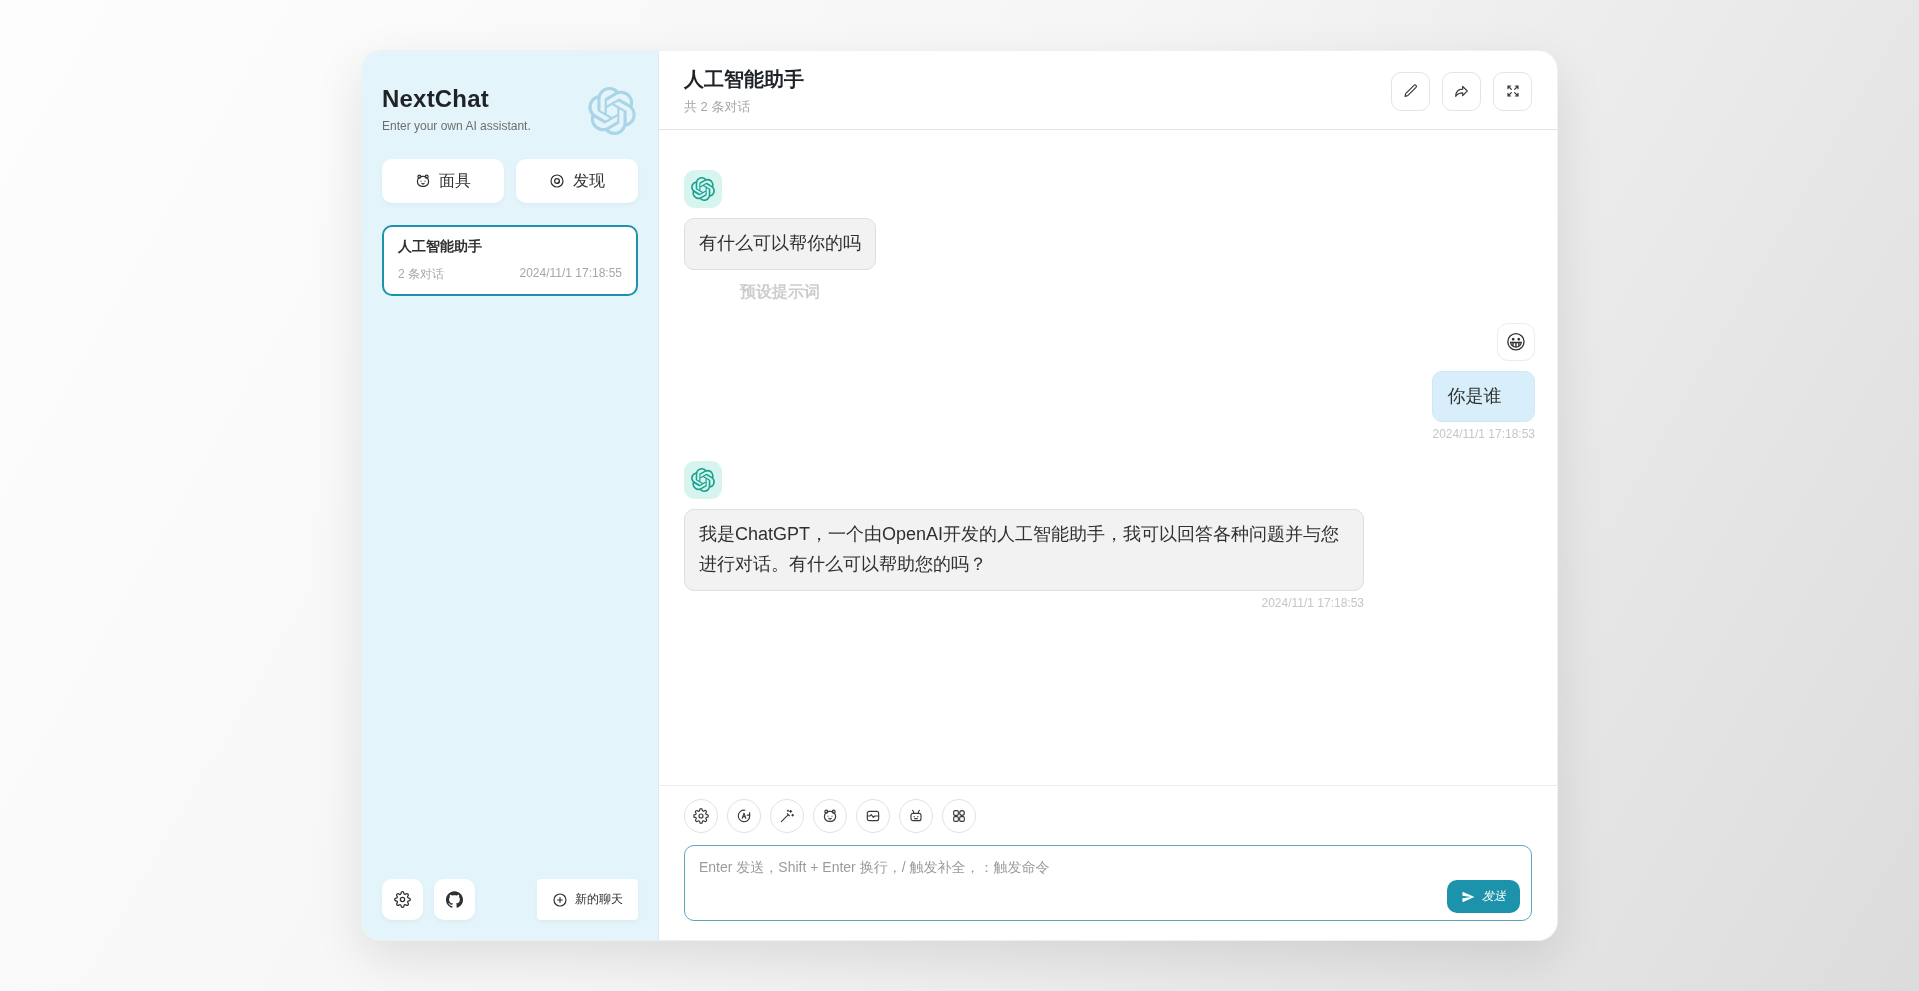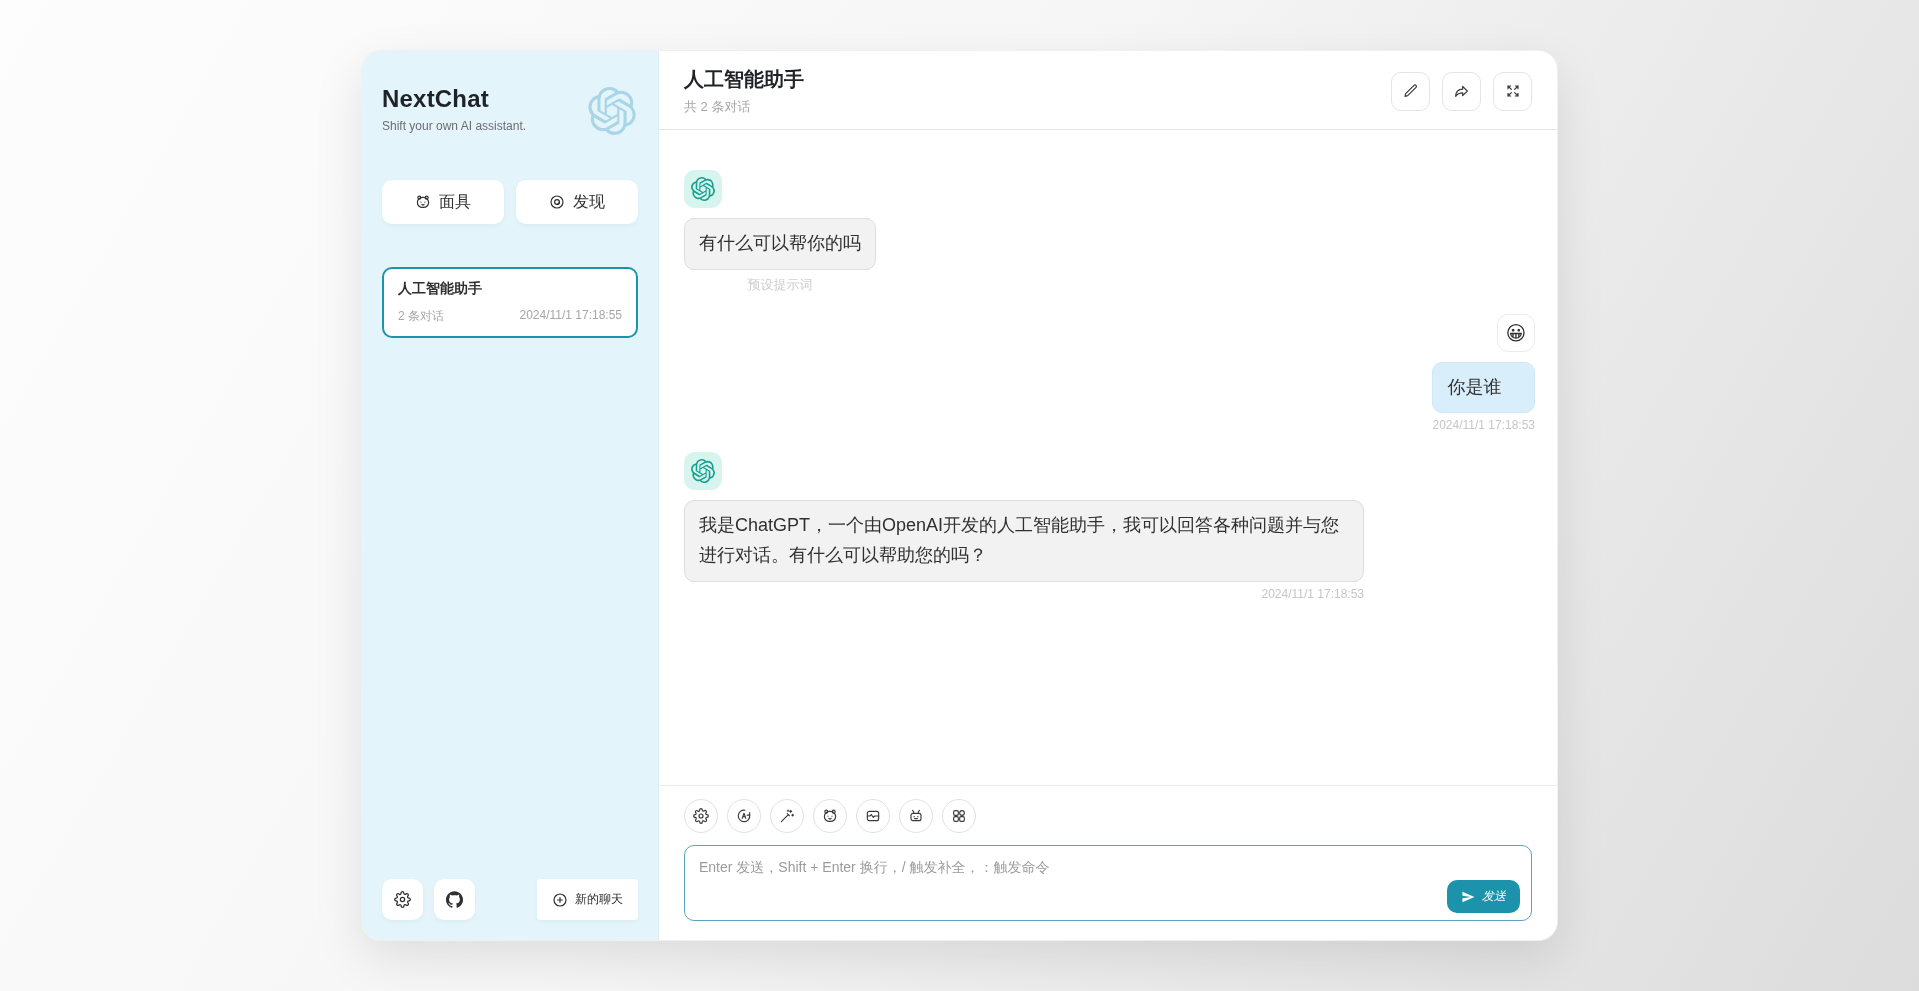--- a/index.html
+++ b/index.html
@@ -16,21 +16,20 @@
     background:#fff; border-radius:20px; border:1px solid rgba(0,0,0,0.06);
     box-shadow:0 18px 50px rgba(0,0,0,0.10);
     display:flex; overflow:hidden;
   }
 
   
   .sidebar {
     width:297px; min-width:297px; background:#e3f4fb;
     padding:20px; display:flex; flex-direction:column; position:relative;
     border-right:1px solid rgba(0,0,0,0.03);
-    gap:21px;
   }
   .sb-header { position:relative; margin-top:14px; }
   .sb-title { font-size:24px; font-weight:700; color:#1f2328; letter-spacing:0.2px; }
   .sb-sub { font-size:12px; color:rgba(70,61,61,0.75); margin-top:6px; }
   .sb-logo { position:absolute; right:2px; top:2px; width:48px; height:48px; color:#a9d5e6; }
   .sb-btn-row { display:flex; gap:12px; margin-top:26px; }
   .sb-btn {
     flex:1; height:44px; background:#fff; border-radius:10px;
     display:flex; align-items:center; justify-content:center; gap:8px;
     font-size:16px; color:#303030; cursor:pointer;
@@ -84,21 +83,21 @@
   }
   .avatar.bot { background:#d7f4ef; color:#16a08f; }
   .avatar.bot svg { width:24px; height:24px; }
   .avatar.user { background:#fff; border:1px solid #ececec; font-size:20px; line-height:1; }
   .bubble-wrap { display:inline-flex; flex-direction:column; max-width:680px; }
   .bubble {
     margin-top:10px; background:#f2f2f2; border:1px solid #dedede; border-radius:10px;
     padding:10px 14px; font-size:18px; line-height:1.65; color:#303030;
   }
   .bubble.user-bubble { background:#d8effb; border:1px solid #cfe8f5; }
-  .msg-hint { font-size:13px; color:#cdcdcd; margin-top:6px; text-align:center; }
+  .msg-hint { font-size:16px; color:#cdcdcd; margin-top:12px; text-align:center;font-weight:bold; }
   .msg-time { font-size:12px; color:#c6c6c6; margin-top:5px; align-self:flex-end; }
 
   .input-panel { border-top:1px solid rgba(0,0,0,0.08); padding:13px 25px 15px; }
   .toolbar { display:flex; gap:9px; margin-bottom:12px; }
   .tool-btn {
     width:34px; height:34px; border-radius:50%; border:1px solid #e2e2e2; background:#fff;
     display:flex; align-items:center; justify-content:center; color:#3a3a3a; cursor:pointer;
   }
   .tool-btn svg { width:16px; height:16px; }
   .input-wrap { position:relative; }
@@ -140,21 +139,21 @@
       <path d="M19.4 15a1.65 1.65 0 0 0 .33 1.82l.06.06a2 2 0 1 1-2.83 2.83l-.06-.06a1.65 1.65 0 0 0-1.82-.33 1.65 1.65 0 0 0-1 1.51V21a2 2 0 1 1-4 0v-.09a1.65 1.65 0 0 0-1-1.51 1.65 1.65 0 0 0-1.82.33l-.06.06a2 2 0 1 1-2.83-2.83l.06-.06a1.65 1.65 0 0 0 .33-1.82 1.65 1.65 0 0 0-1.51-1H3a2 2 0 1 1 0-4h.09a1.65 1.65 0 0 0 1.51-1 1.65 1.65 0 0 0-.33-1.82l-.06-.06a2 2 0 1 1 2.83-2.83l.06.06a1.65 1.65 0 0 0 1.82.33 1.65 1.65 0 0 0 1-1.51V3a2 2 0 1 1 4 0v.09a1.65 1.65 0 0 0 1 1.51 1.65 1.65 0 0 0 1.82-.33l.06-.06a2 2 0 1 1 2.83 2.83l-.06.06a1.65 1.65 0 0 0-.33 1.82 1.65 1.65 0 0 0 1.51 1H21a2 2 0 1 1 0 4h-.09a1.65 1.65 0 0 0-1.51 1z"></path>
     </g>
   </defs>
 </svg>
 
 <div class="app-card">
 
   <aside class="sidebar">
     <div class="sb-header">
       <div class="sb-title">NextChat</div>
-      <div class="sb-sub">Shift your own AI assistant.</div>
+      <div class="sb-sub">Enter your own AI assistant.</div>
       <svg class="sb-logo" viewBox="0 0 24 24" fill="currentColor">
           <use href="#openai-mark"></use>
         </svg>
     </div>
 
     <div class="sb-btn-row">
       <div class="sb-btn">
         <svg viewBox="0 0 24 24">
             <use href="#ic-mask"></use>
           </svg>

